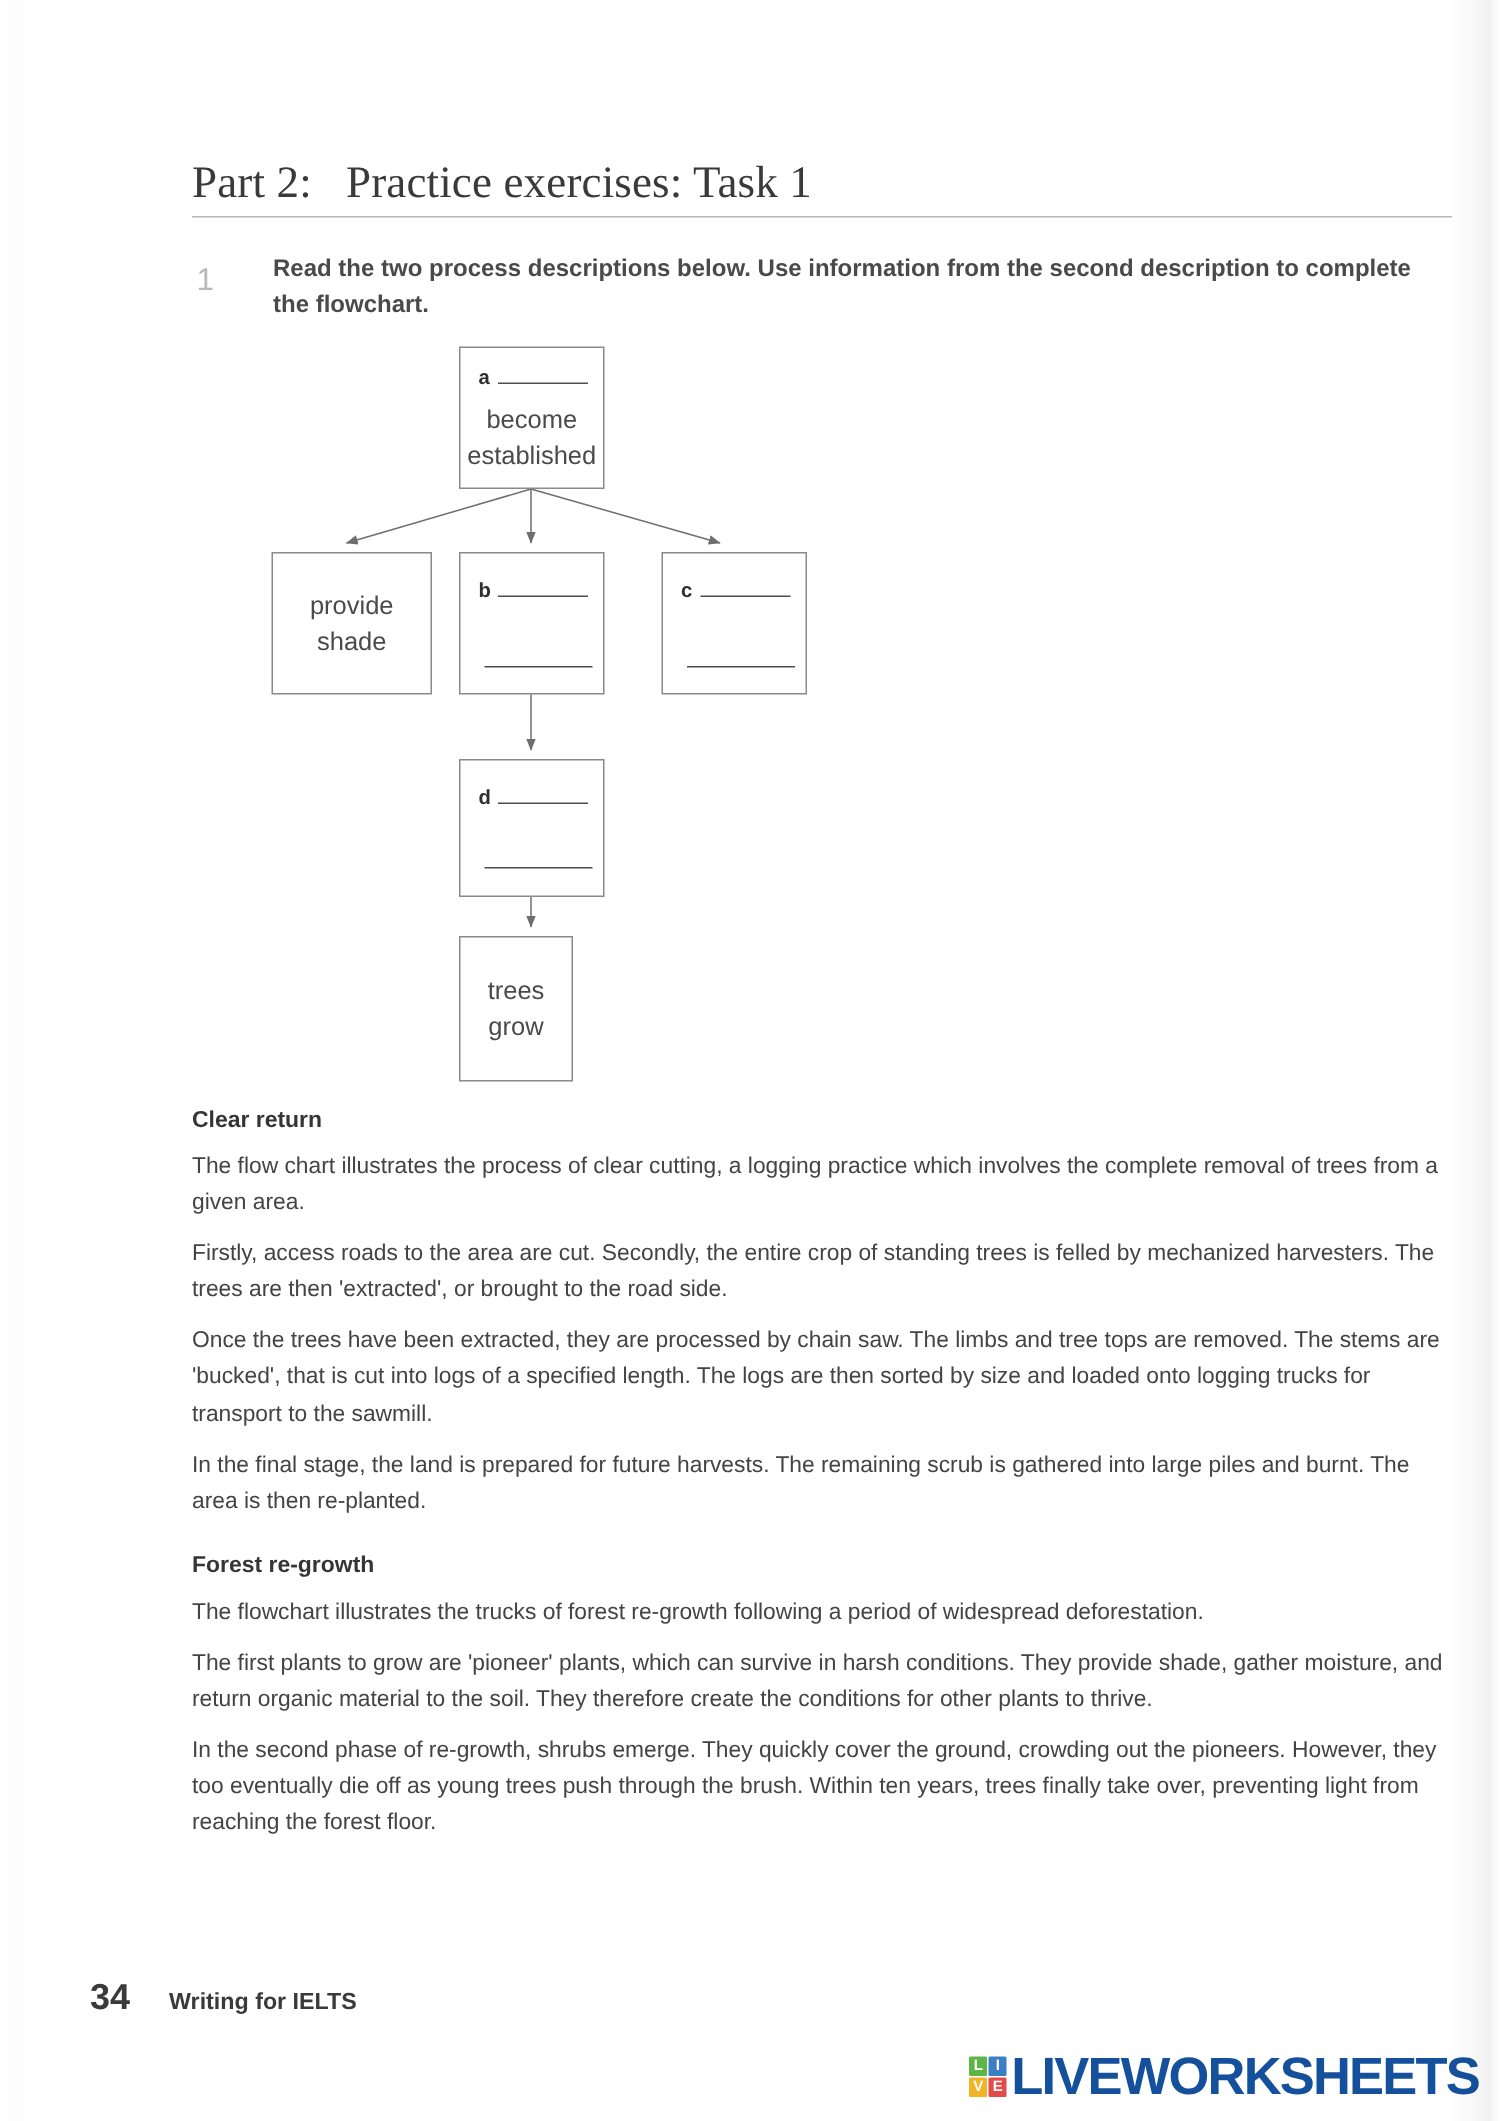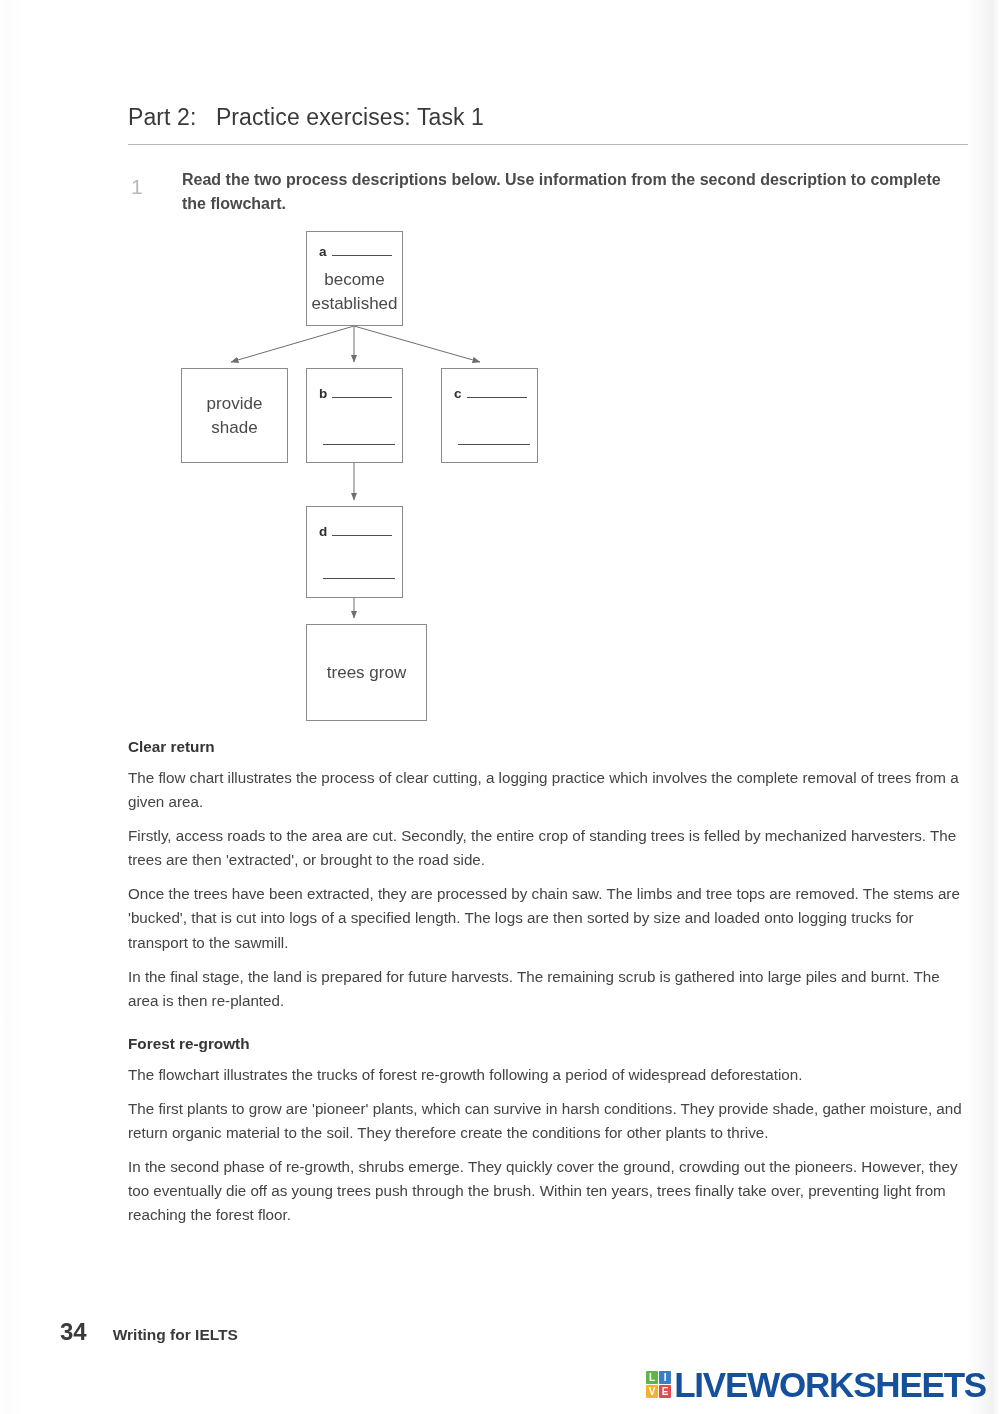--- a/index.html
+++ b/index.html
@@ -38,26 +38,27 @@
   }
 
   
   .header {
     position: absolute;
     left: 128px;
     top: 104px;
     width: 840px;
   }
   .header-title {
-    font-size: 23px;
+    font-size: 30px;
     font-weight: 400;
     color: #3a3a3a;
     letter-spacing: 0.1px;
     white-space: pre;
     line-height: 1.2;
+    font-family: Liberation Serif, serif;
   }
   .header-rule {
     position: absolute;
     left: 128px;
     top: 144px;
     width: 840px;
     height: 1px;
     background: #b6b6b6;
   }
 
@@ -266,21 +267,21 @@
     </div>
 
     <div class="fc-box" style="left:306px; top:506px; width:97px; height:92px;">
       <div class="fc-blank-row" style="left:12px; top:17px;">
         <span class="fc-letter">d</span>
         <span class="fc-rule" style="width:60px;"></span>
       </div>
       <div class="fc-rule-lower" style="left:16px; bottom:18px; width:72px;"></div>
     </div>
 
-    <div class="fc-box" style="left:306px; top:624px; width:121px; height:97px;">
+    <div class="fc-box" style="left:306px; top:624px; width:76px; height:97px;">
       <div class="fc-label">trees grow</div>
     </div>
   </div>
 
   <div class="body-text">
 
     <h3 class="sec-head">Clear return</h3>
     <p class="para">The flow chart illustrates the process of clear cutting, a logging practice which involves the complete removal of trees from a given area.</p>
     <p class="para">Firstly, access roads to the area are cut. Secondly, the entire crop of standing trees is felled by mechanized harvesters. The trees are then 'extracted', or brought to the road side.</p>
     <p class="para">Once the trees have been extracted, they are processed by chain saw. The limbs and tree tops are removed. The stems are 'bucked', that is cut into logs of a specified length. The logs are then sorted by size and loaded onto logging trucks for transport to the sawmill.</p>

